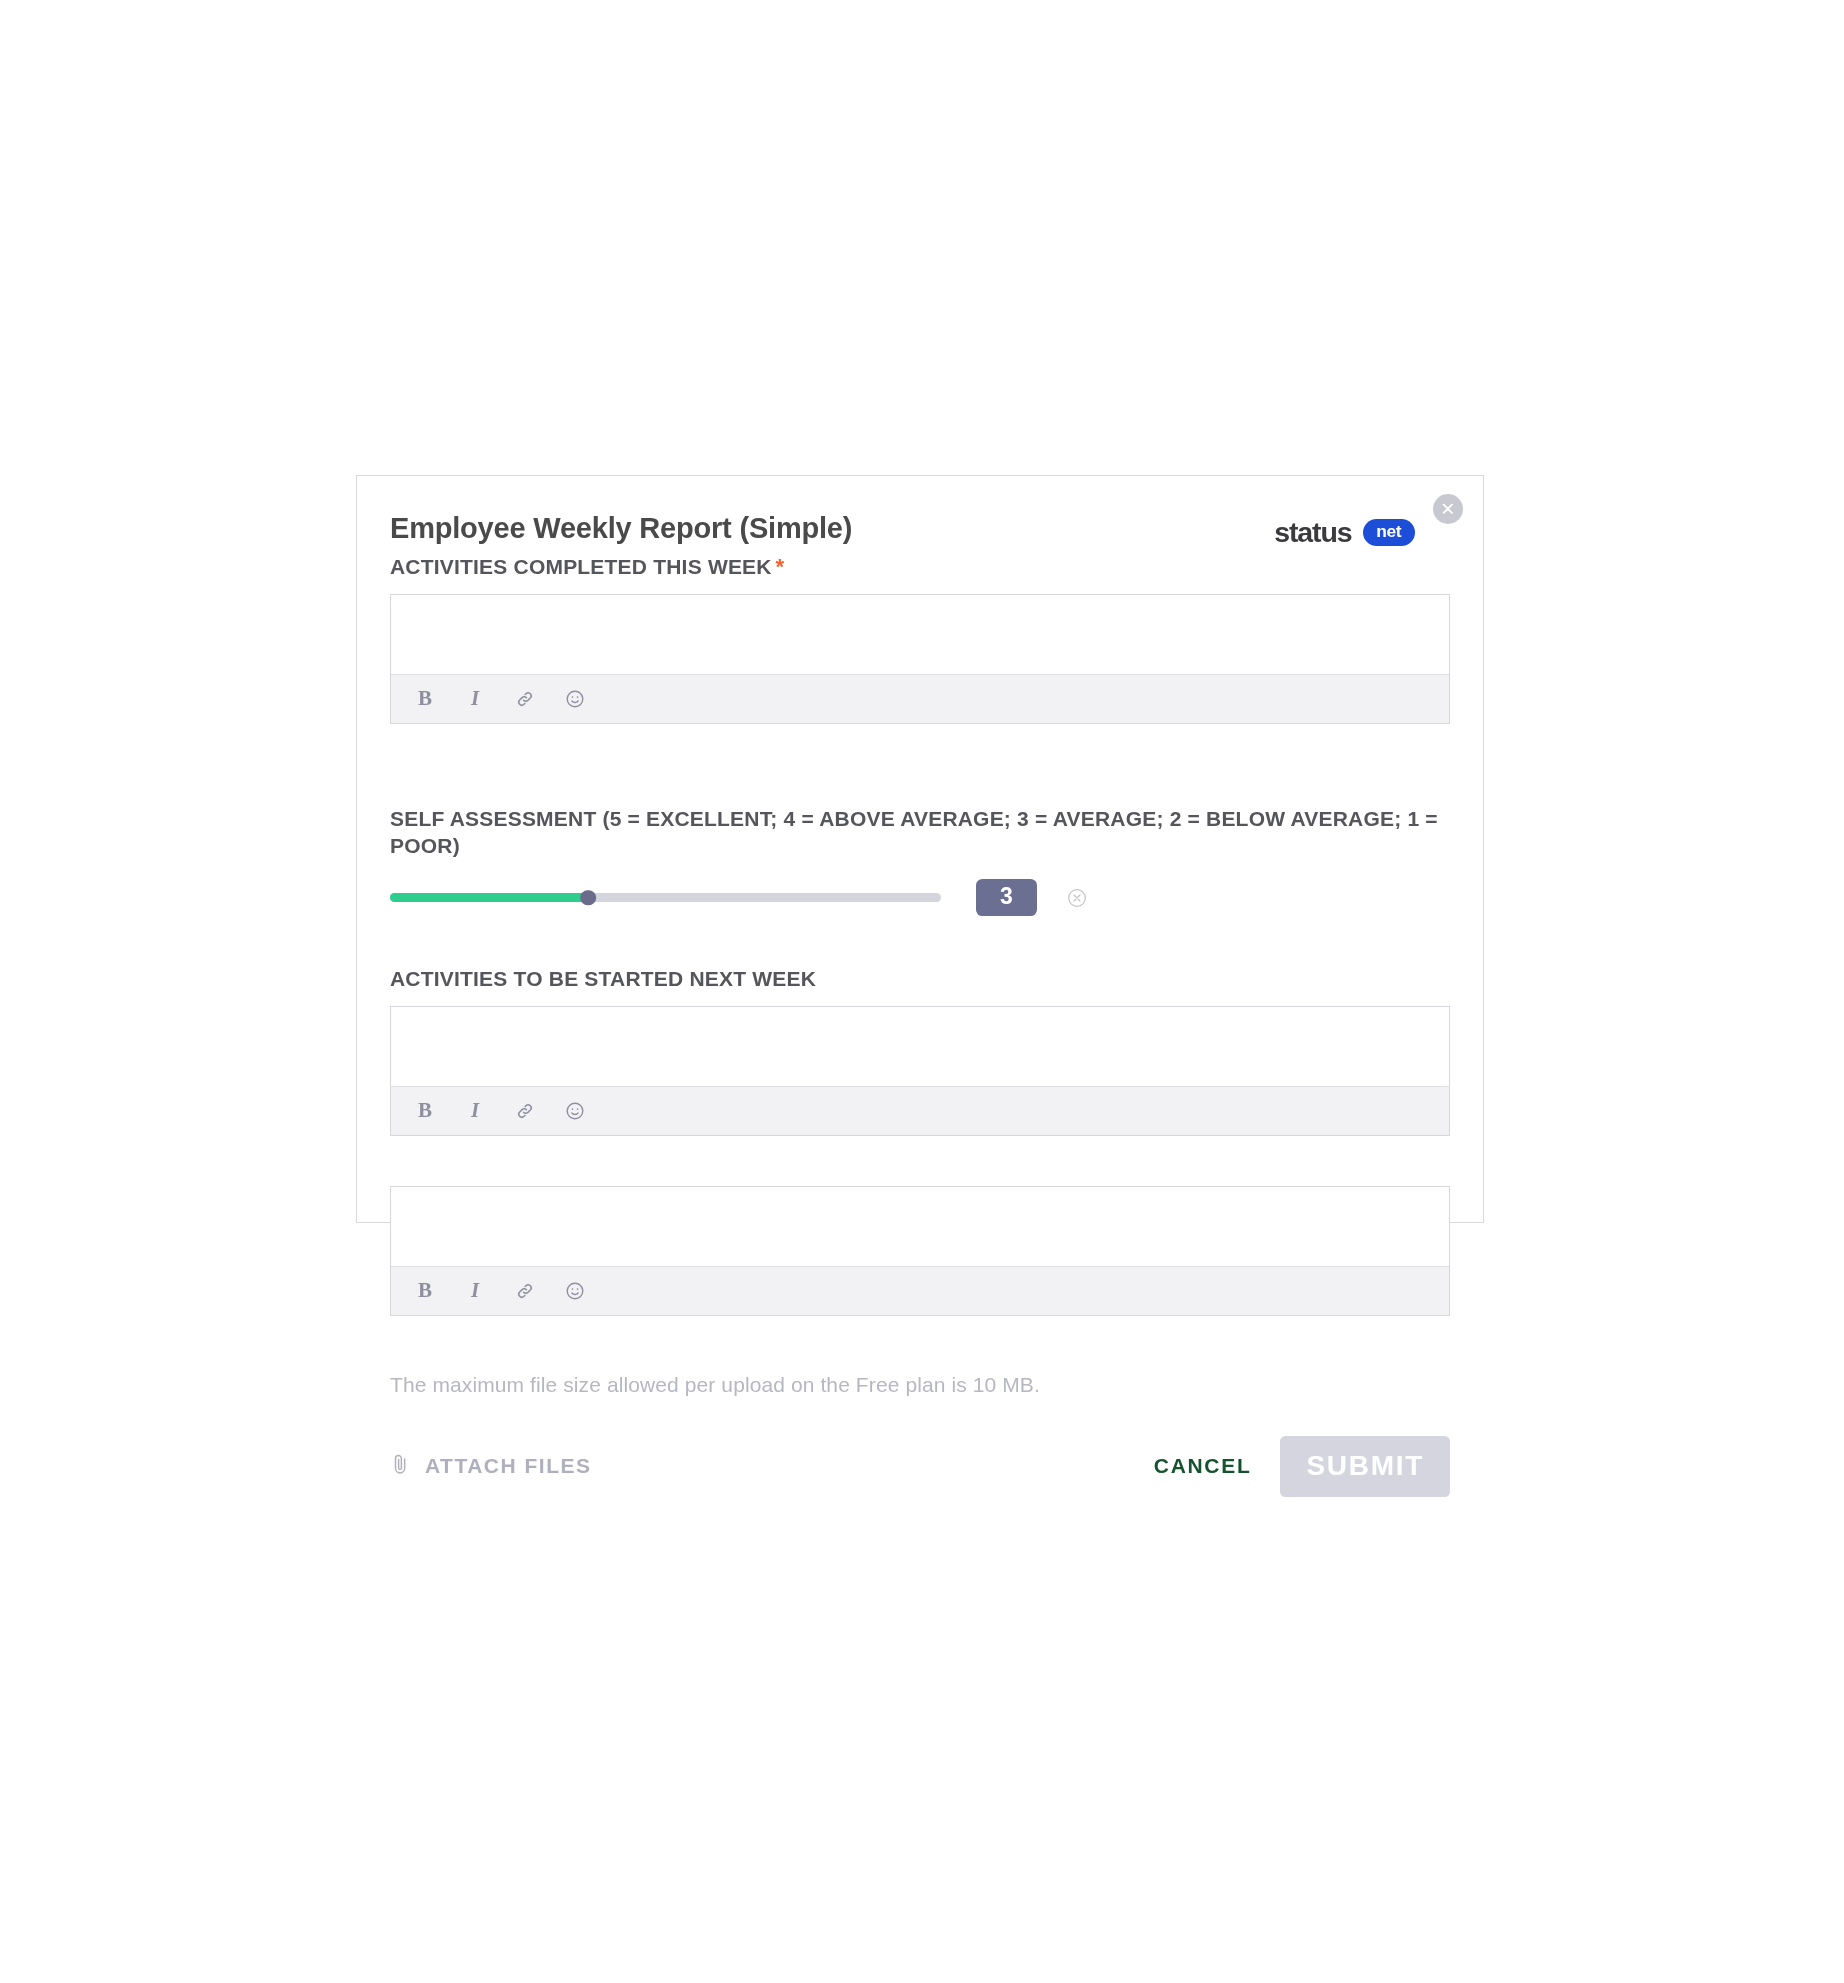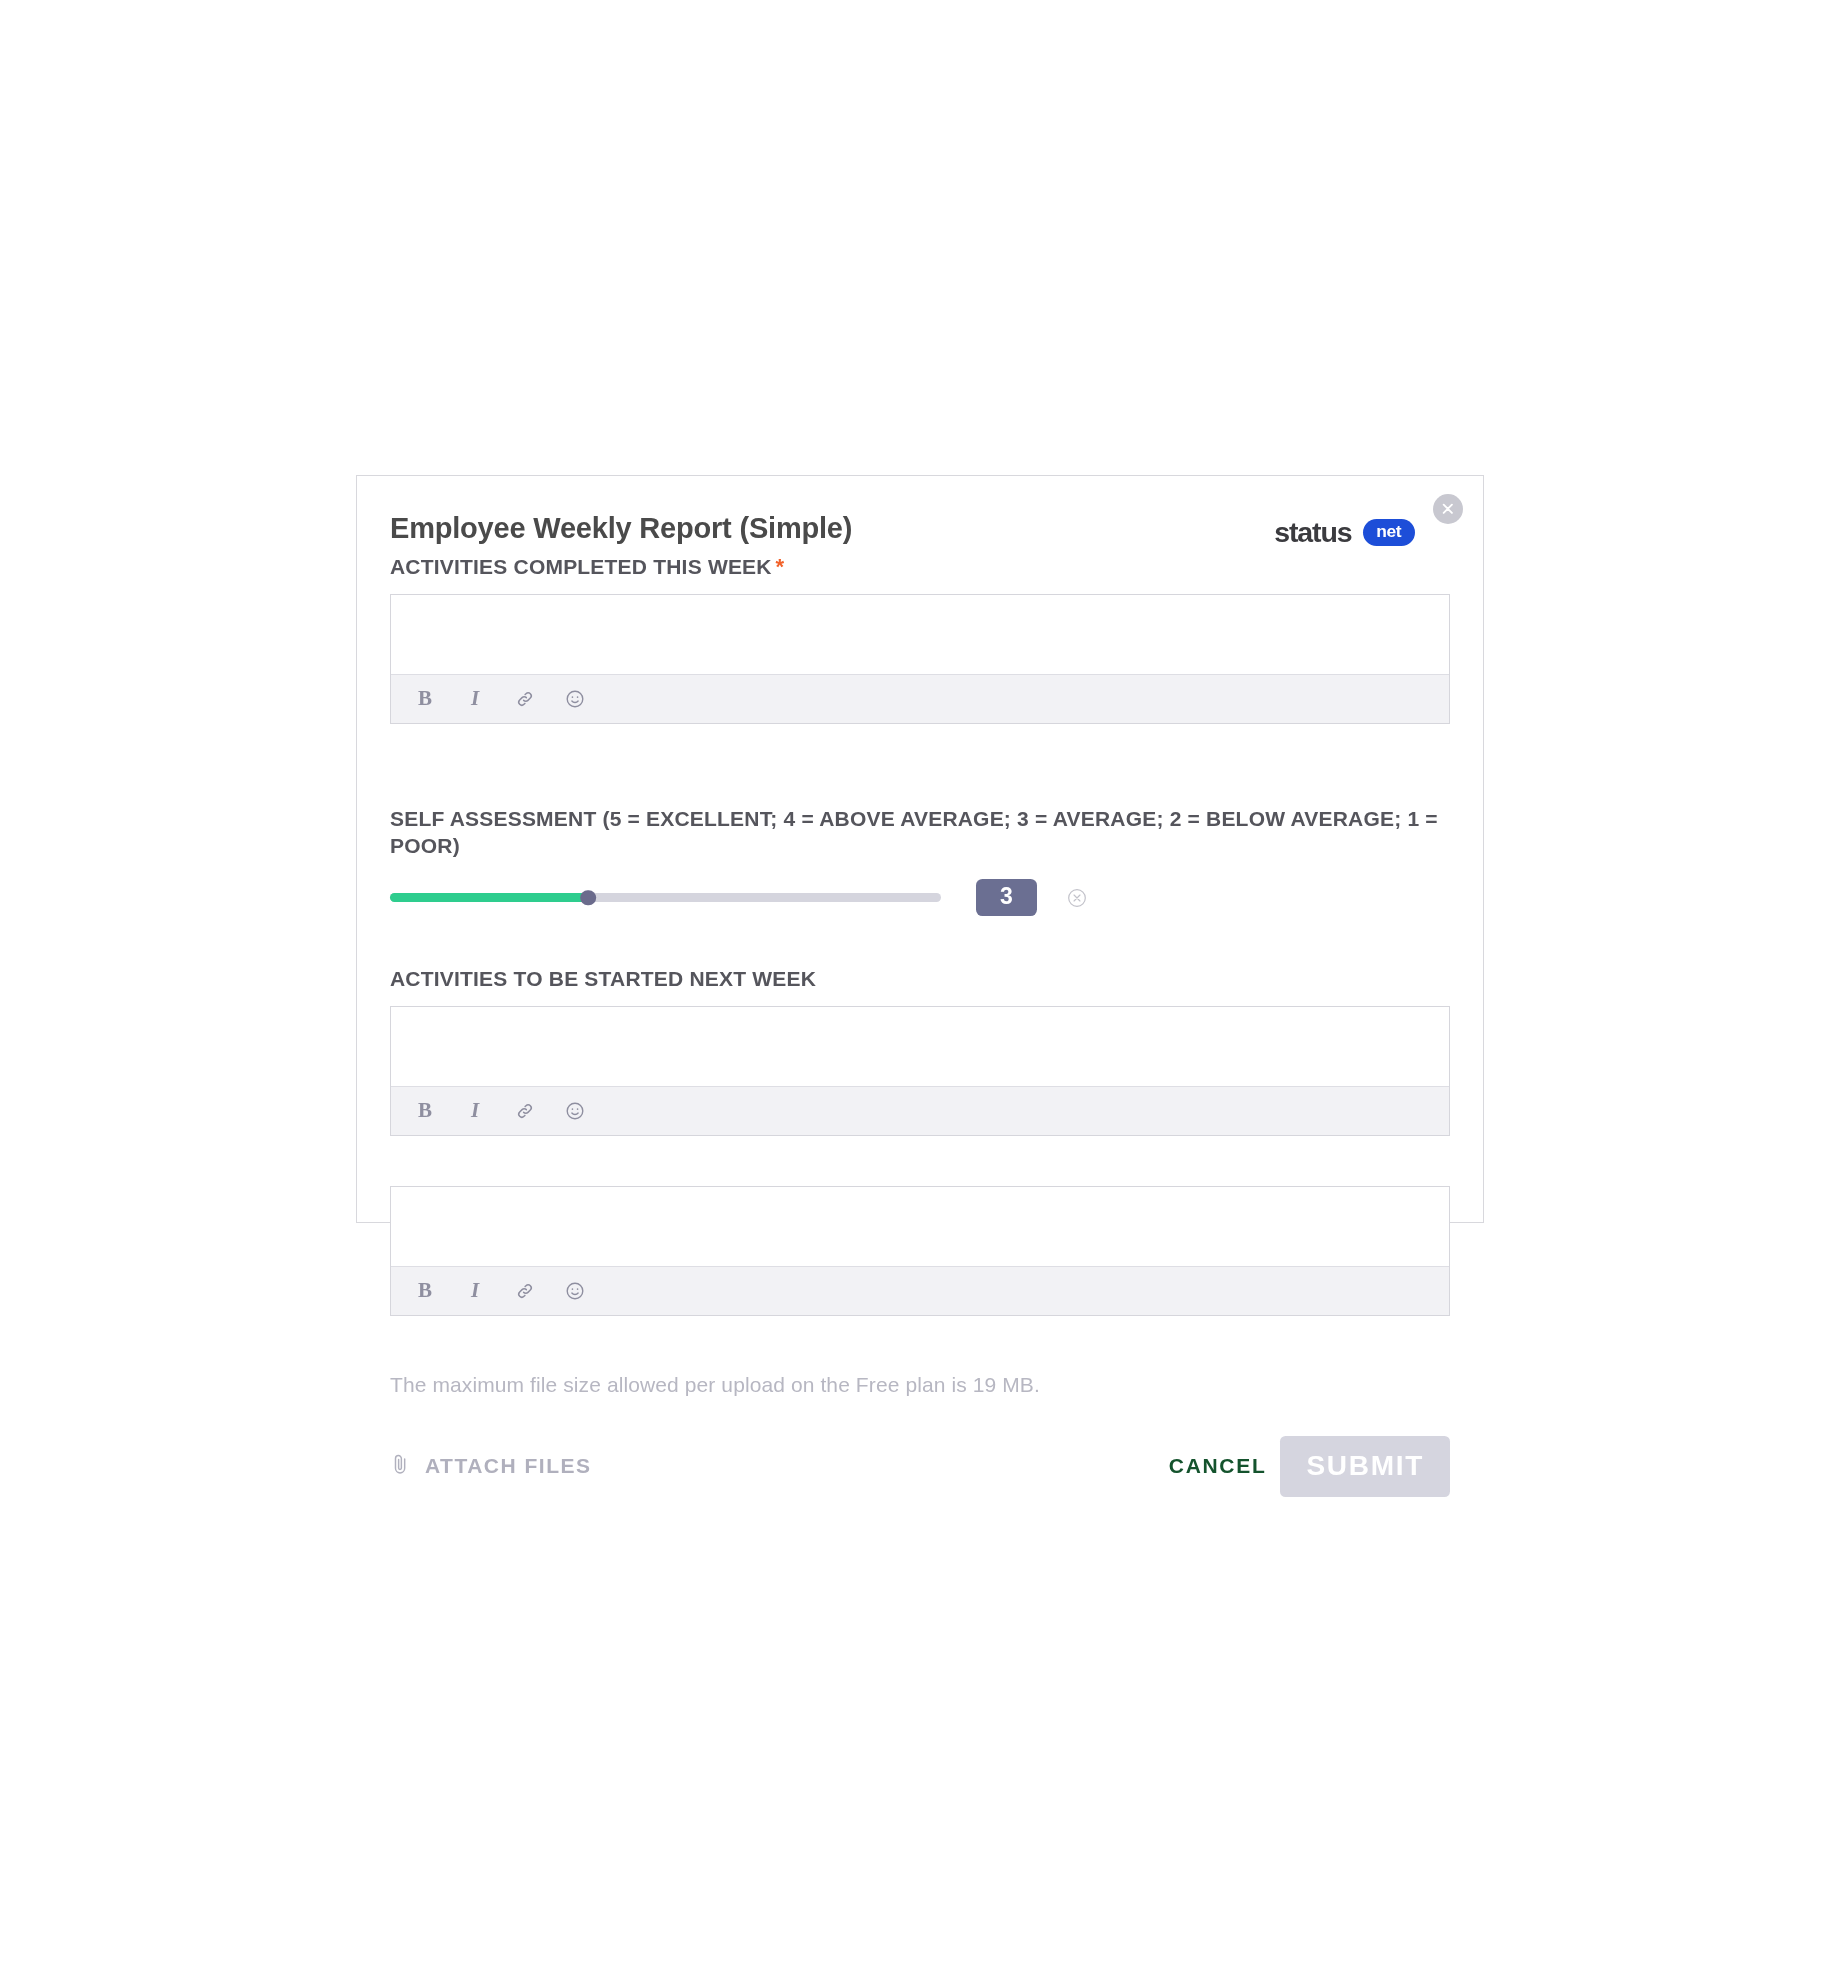--- a/index.html
+++ b/index.html
@@ -225,20 +225,21 @@
   .note {
     margin-top: 57px;
     font-size: 21px;
     color: #b7b7c2;
     letter-spacing: 0.1px;
   }
   .footer {
     margin-top: 39px;
     display: flex;
     align-items: center;
+    gap: 15px;
   }
   .attach {
     display: flex;
     align-items: center;
     gap: 13px;
     color: #b0b0bd;
     font-size: 21px;
     font-weight: bold;
     letter-spacing: 1.5px;
     cursor: pointer;
@@ -378,21 +379,21 @@
               <circle cx="12" cy="12" r="8.5"></circle>
               <circle cx="9.2" cy="10" r="0.9" fill="currentColor" stroke="none"></circle>
               <circle cx="14.8" cy="10" r="0.9" fill="currentColor" stroke="none"></circle>
               <path d="M8.6 14.2a4.3 4.3 0 0 0 6.8 0" stroke-linecap="round"></path>
             </svg>
           </span>
         </div>
       </div>
     </div>
 
-    <div class="note">The maximum file size allowed per upload on the Free plan is 19 MB.</div>
+    <div class="note">The maximum file size allowed per upload on the Free plan is 10 MB.</div>
 
     <div class="footer">
       <div class="attach">
         <span>
           <svg width="22" height="24" viewBox="0 0 24 26" fill="none" stroke="currentColor" stroke-width="1.6" stroke-linecap="round">
             <path d="M16 7.5v10.2a5 5 0 0 1-10 0V7a3.2 3.2 0 0 1 6.4 0v10.4a1.5 1.5 0 0 1-3 0V8"></path>
           </svg>
         </span>
         <span>ATTACH FILES</span>
       </div>

